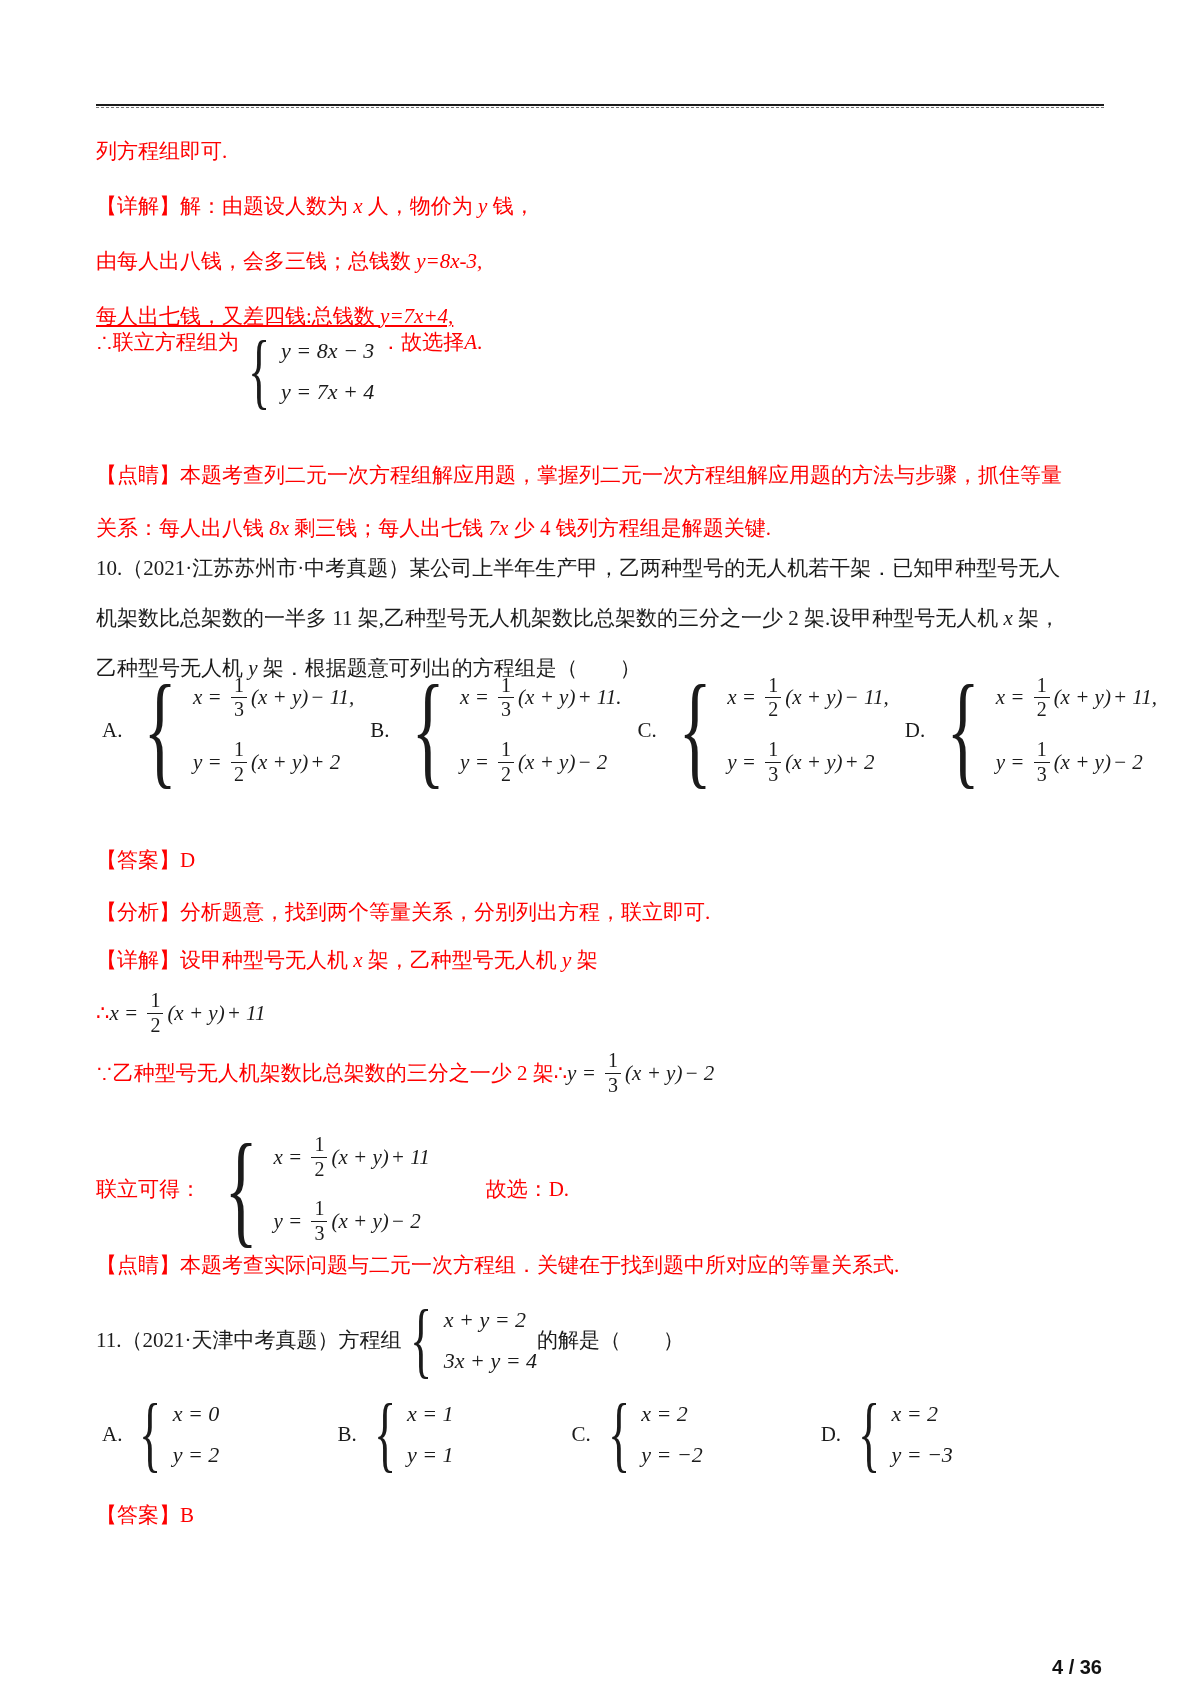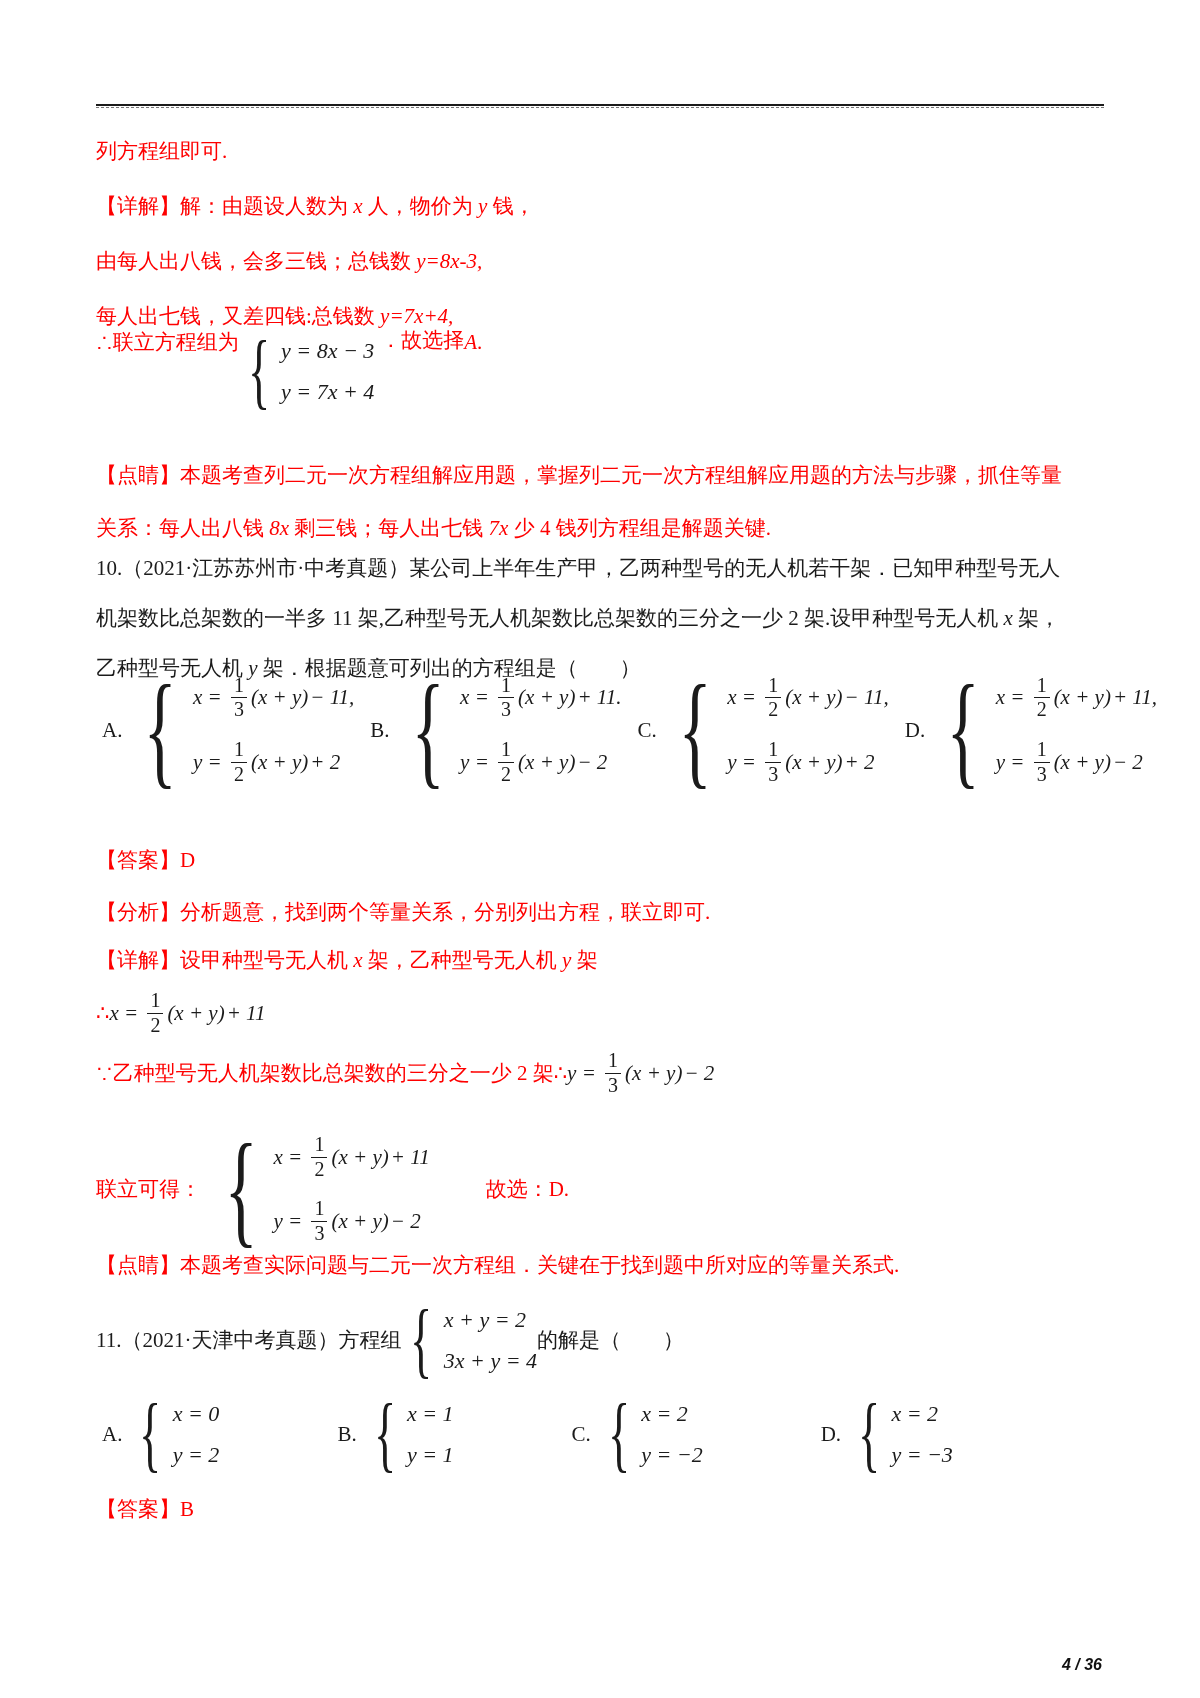--- a/index.html
+++ b/index.html
@@ -49,44 +49,44 @@
     font-style: normal; line-height: 1.08; margin: 0 4px; font-size: 20px;
   }
   .frac .fn { padding: 0 3px 1px; border-bottom: 1.6px solid currentColor; }
   .frac .fd { padding: 1px 3px 0; }
   .tail { margin-left: 2px; }
 
   
   .p-tail     { margin-top: 30px; }
   .p-det9     { margin-top: 29px; }
   .p-m1       { margin-top: 29px; }
-  .p-m2       { margin-top: 29px; }
+  .p-m2       { margin-top: 29px; text-decoration: underline; }
   .blk-sys9   { margin-top: 0; display: flex; align-items: flex-start; }
-  .blk-sys9 .post { margin-left: 6px; font-family: Liberation Mono, monospace; }
+  .blk-sys9 .post { margin-left: 6px; }
   .p-tip9     { margin-top: 36px; line-height: 53px; }
   .p-stem10   { margin-top: -12px; line-height: 50px; }
   .opts10     { margin-top: -26px; display: flex; gap: 16px; padding-left: 6px; align-items: center; }
   .opt        { display: flex; align-items: center; gap: 8px; }
   .olabel     { font-family: "Liberation Serif", serif; }
   .p-ans10    { margin-top: 54px; }
   .p-analysis { margin-top: 26px; }
   .p-det10    { margin-top: 22px; }
   .p-bec1     { margin-top: 17px; display: flex; align-items: center; flex-wrap: nowrap; white-space: pre; }
   .p-bec2     { margin-top: 14px; display: flex; align-items: center; flex-wrap: nowrap; white-space: pre; }
   .blk-concl  { margin-top: 30px; display: flex; align-items: center; }
   .blk-concl .sysgap { margin-left: 10px; }
   .blk-concl .post { margin-left: 56px; }
   .p-tip10    { }
   .blk-stem11 { margin-top: 20px; display: flex; align-items: center; white-space: pre; }
   .opts11     { margin-top: 10px; display: flex; gap: 118px; padding-left: 6px; align-items: center; }
-  .p-ans11    { margin-top: 20px; }
+  .p-ans11    { margin-top: 26px; }
   .footer {
     position: absolute; top: 1552px; right: 98px;
     font-family: "Liberation Sans", "DejaVu Sans", sans-serif;
-    font-weight: 700; font-size: 16px; color: #111; font-style: italic;
+    font-weight: 700; font-size: 20px; color: #111;
   }
 </style>
 </head>
 <body>
 
 <div class="page">
 
   <div class="rule"></div>
 
   <div class="ln red p-tail">

